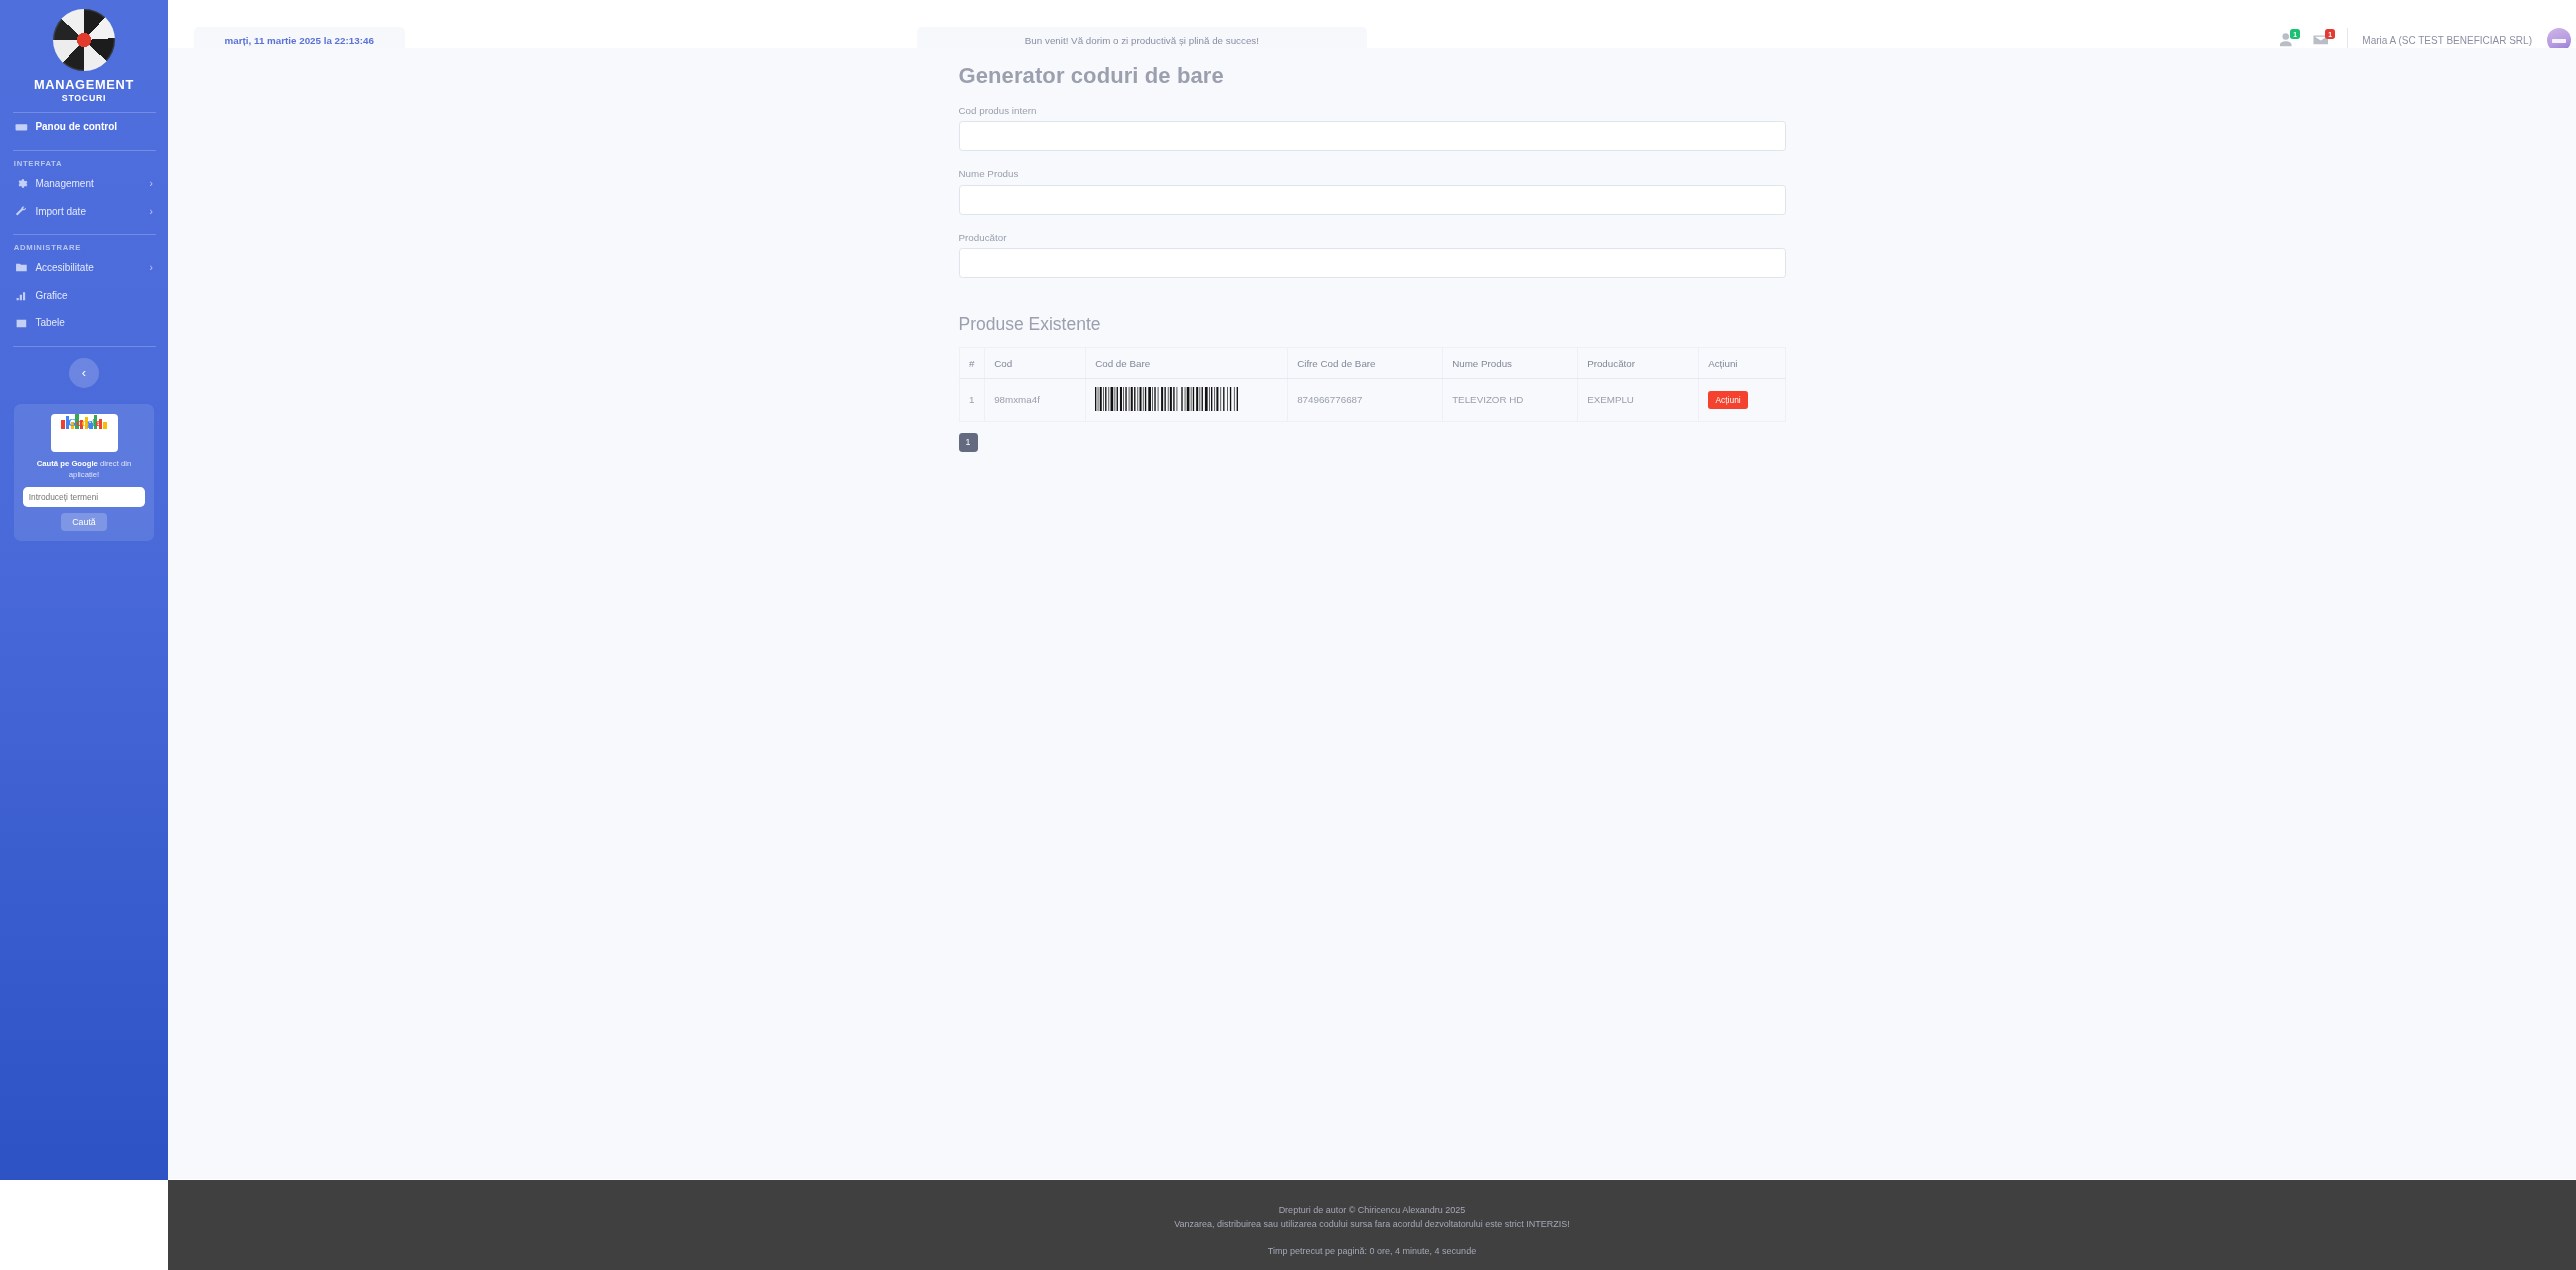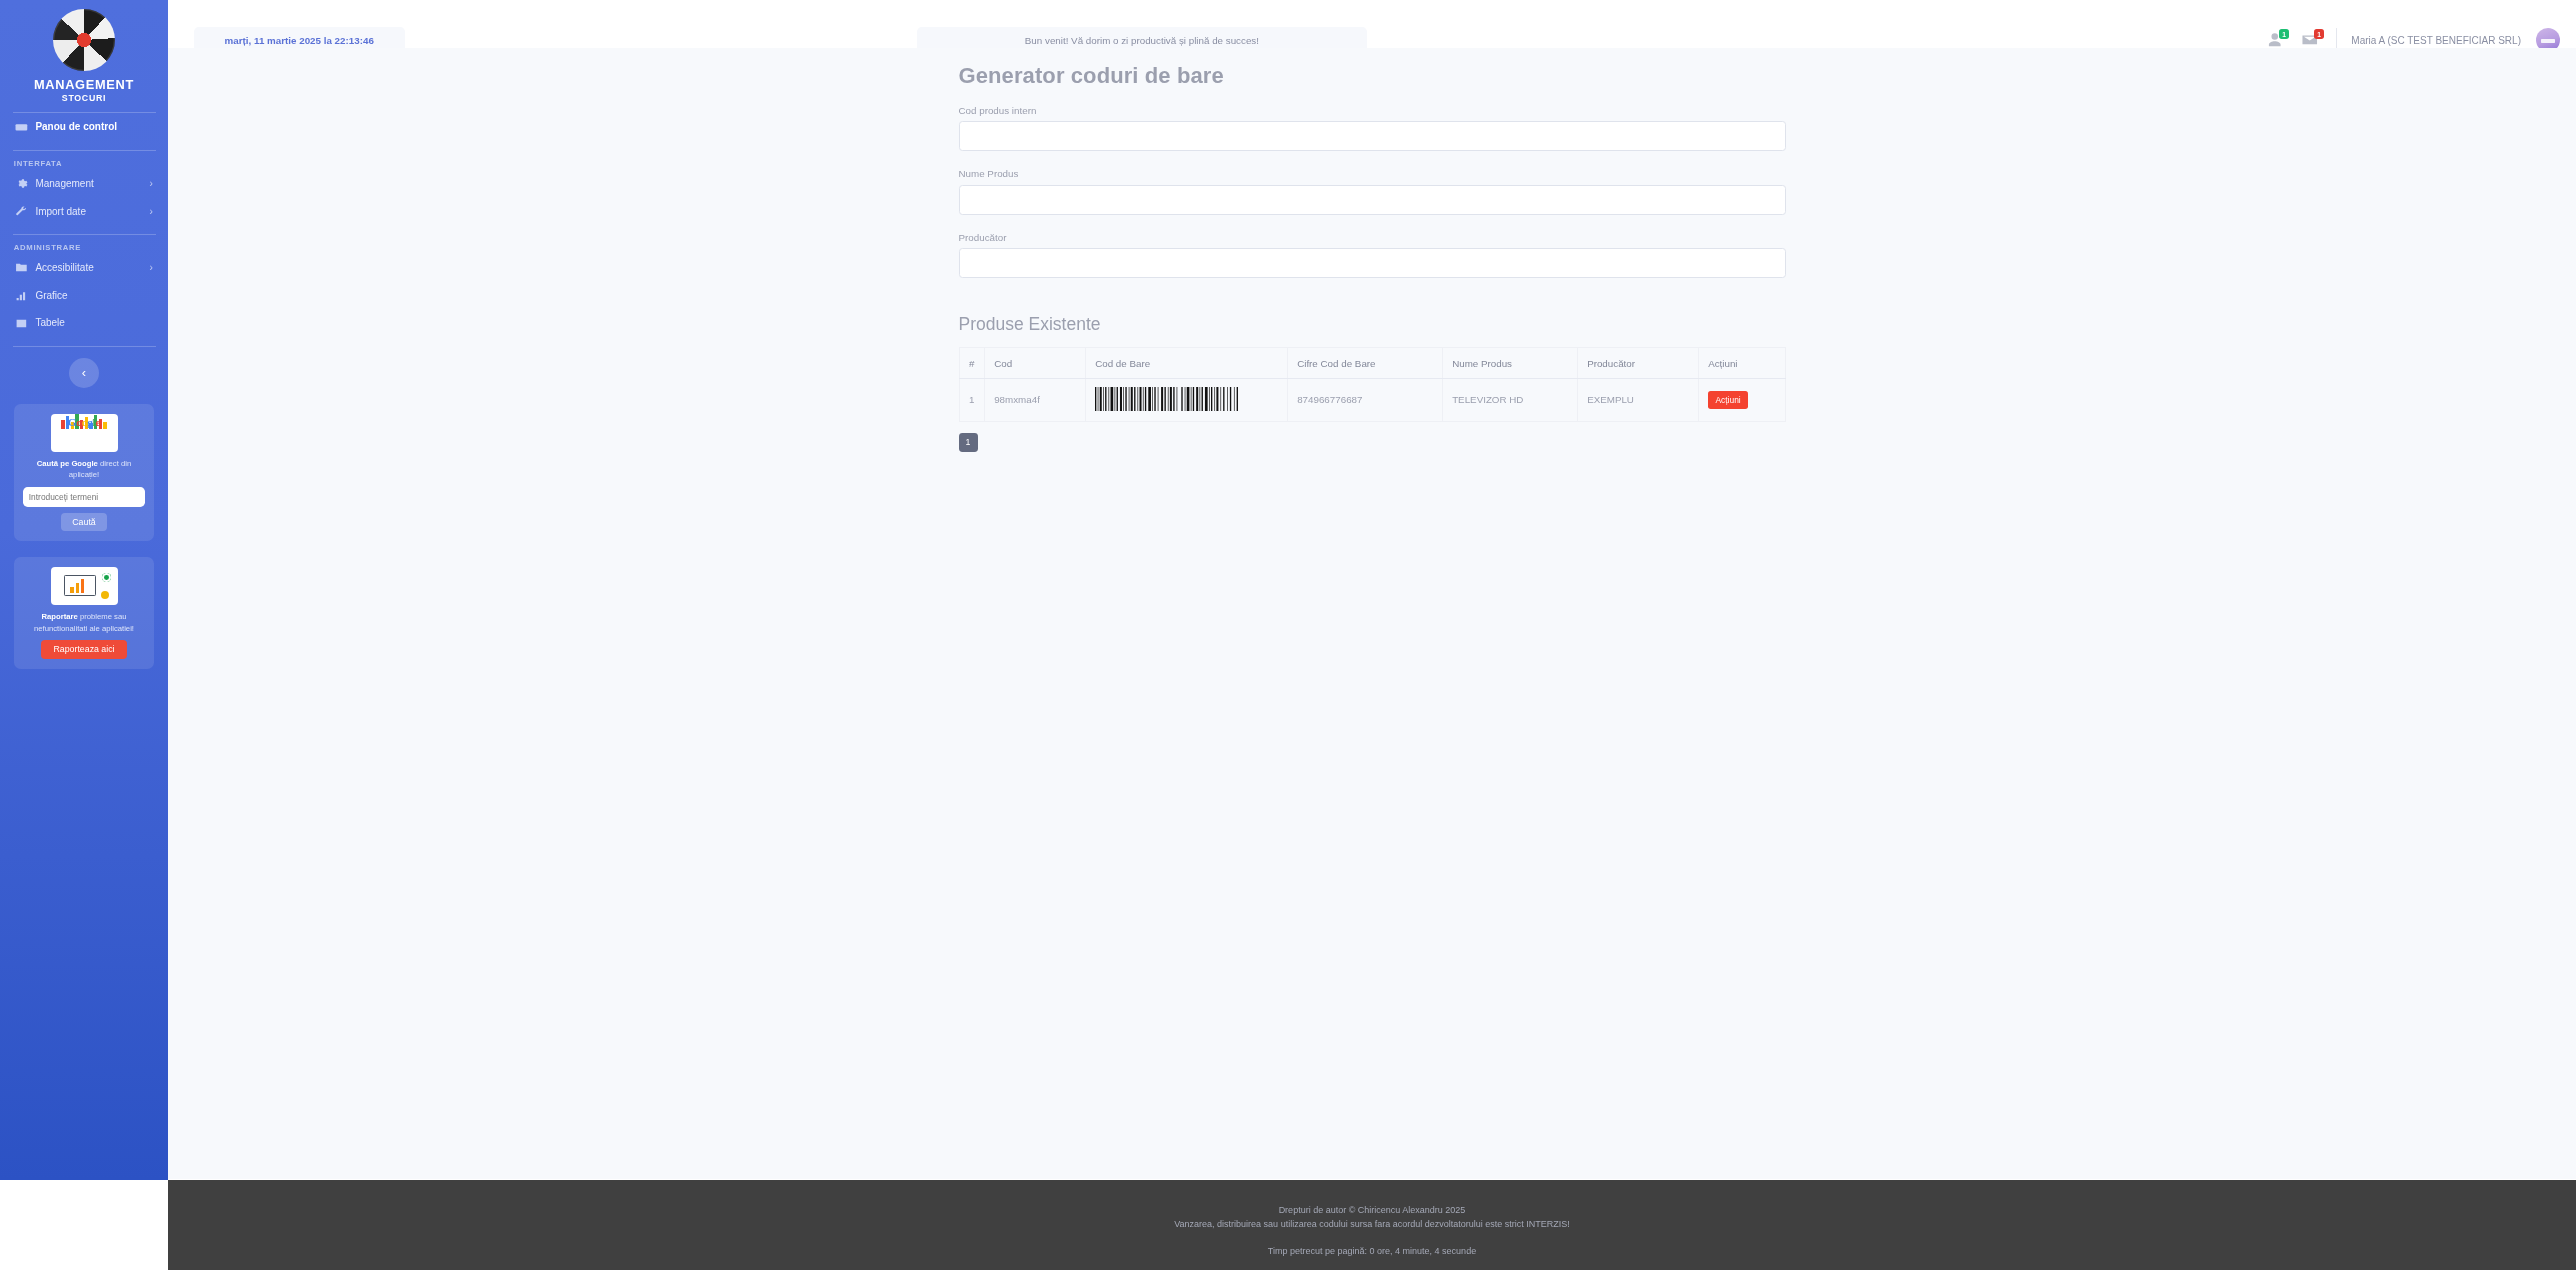--- a/index.html
+++ b/index.html
@@ -109,21 +109,21 @@
     background: #ffffff; display: flex; align-items: center;
   }
   .hdr-badge {
     margin-left: 25.6px; background: #f6f8fc; border-radius: 4.7px;
     padding: 7.4px 31px; color: #5b72d6; font-size: 9.8px; font-weight: bold;
   }
   .hdr-welcome {
     margin-left: 512px; background: #f6f8fc; border-radius: 4.7px;
     padding: 7.4px 108px; color: #8a8fa3; font-size: 9.8px; white-space: nowrap;
   }
-  .hdr-right { margin-left: auto; display: flex; align-items: center; gap: 15px; padding-right: 16px; }
+  .hdr-right { margin-left: auto; display: flex; align-items: center; gap: 15px; padding-right: 5px; }
   .ic-wrap { position: relative; width: 20px; height: 17.5px; cursor: pointer; }
   .ic-wrap svg { width: 17.5px; height: 17.5px; fill: #b9bdc8; }
   .ic-badge {
     position: absolute; top: -2px; right: -3.4px; min-width: 10px; height: 10px;
     border-radius: 2.7px; color: #fff; font-size: 6.7px; font-weight: bold;
     display: flex; align-items: center; justify-content: center; padding: 0 2px;
   }
   .ic-badge.green { background: #1dbf73; }
   .ic-badge.red { background: #e23b31; }
   .hdr-div { width: 0.7px; height: 24px; background: #e4e7ee; }
@@ -282,35 +282,20 @@
             <i style="height:7.4px;background:#fbbc05"></i>
         </div>
       </div>
       <div class="widget-text">
         <b>Caută pe Google</b><span> direct din aplicație!</span>
       </div>
       <input class="widget-input" placeholder="Introduceți termeni" style="">
       <button class="widget-btn">Caută</button>
     </div>
 
-    <div class="widget">
-      <div class="report-img">
-        <div class="laptop">
-          <i style="left:5.4px;height:6px"></i>
-            <i style="left:10.8px;height:10px"></i>
-            <i style="left:16px;height:13.5px;background:#f97316"></i>
-        </div>
-        <div class="dot-g"></div>
-        <div class="dot-y"></div>
-      </div>
-      <div class="widget-text">
-        <b>Raportare</b><span> probleme sau nefunctionalitati ale aplicatiei!</span>
-      </div>
-      <button class="report-btn">Raporteaza aici</button>
-    </div>
   </aside>
 
   <header class="header">
     <div class="hdr-badge">marți, 11 martie 2025 la 22:13:46</div>
     <div class="hdr-welcome">Bun venit! Vă dorim o zi productivă și plină de succes!</div>
     <div class="hdr-right">
       <div class="ic-wrap">
         <svg viewBox="0 0 24 24">
             <path d="M12 12a4.5 4.5 0 100-9 4.5 4.5 0 000 9zm0 2c-4 0-8 2-8 4.5V21h16v-2.5c0-2.5-4-4.5-8-4.5z"></path>
           </svg>

